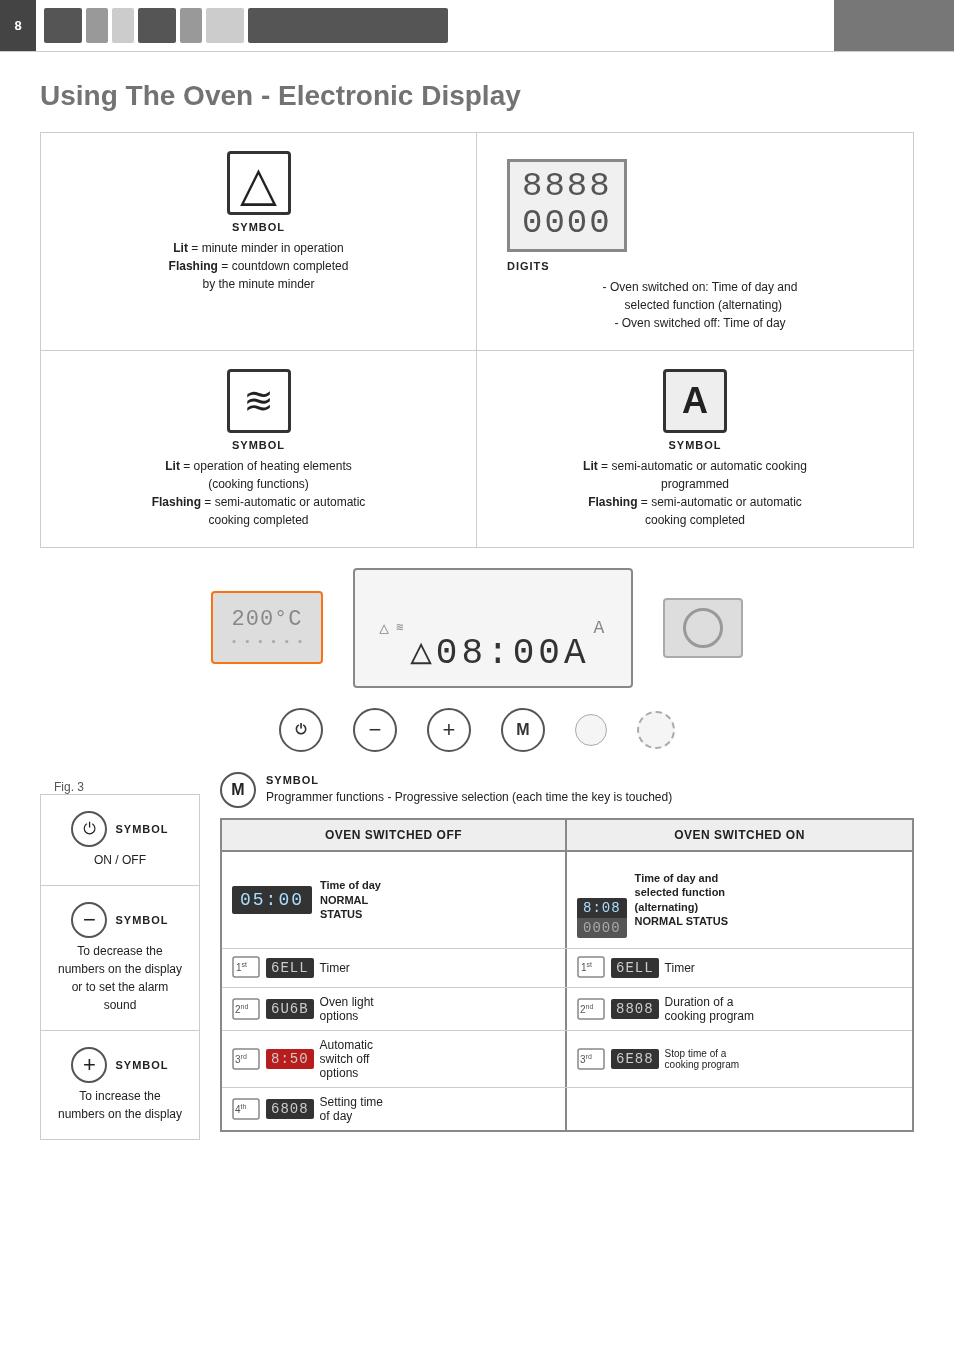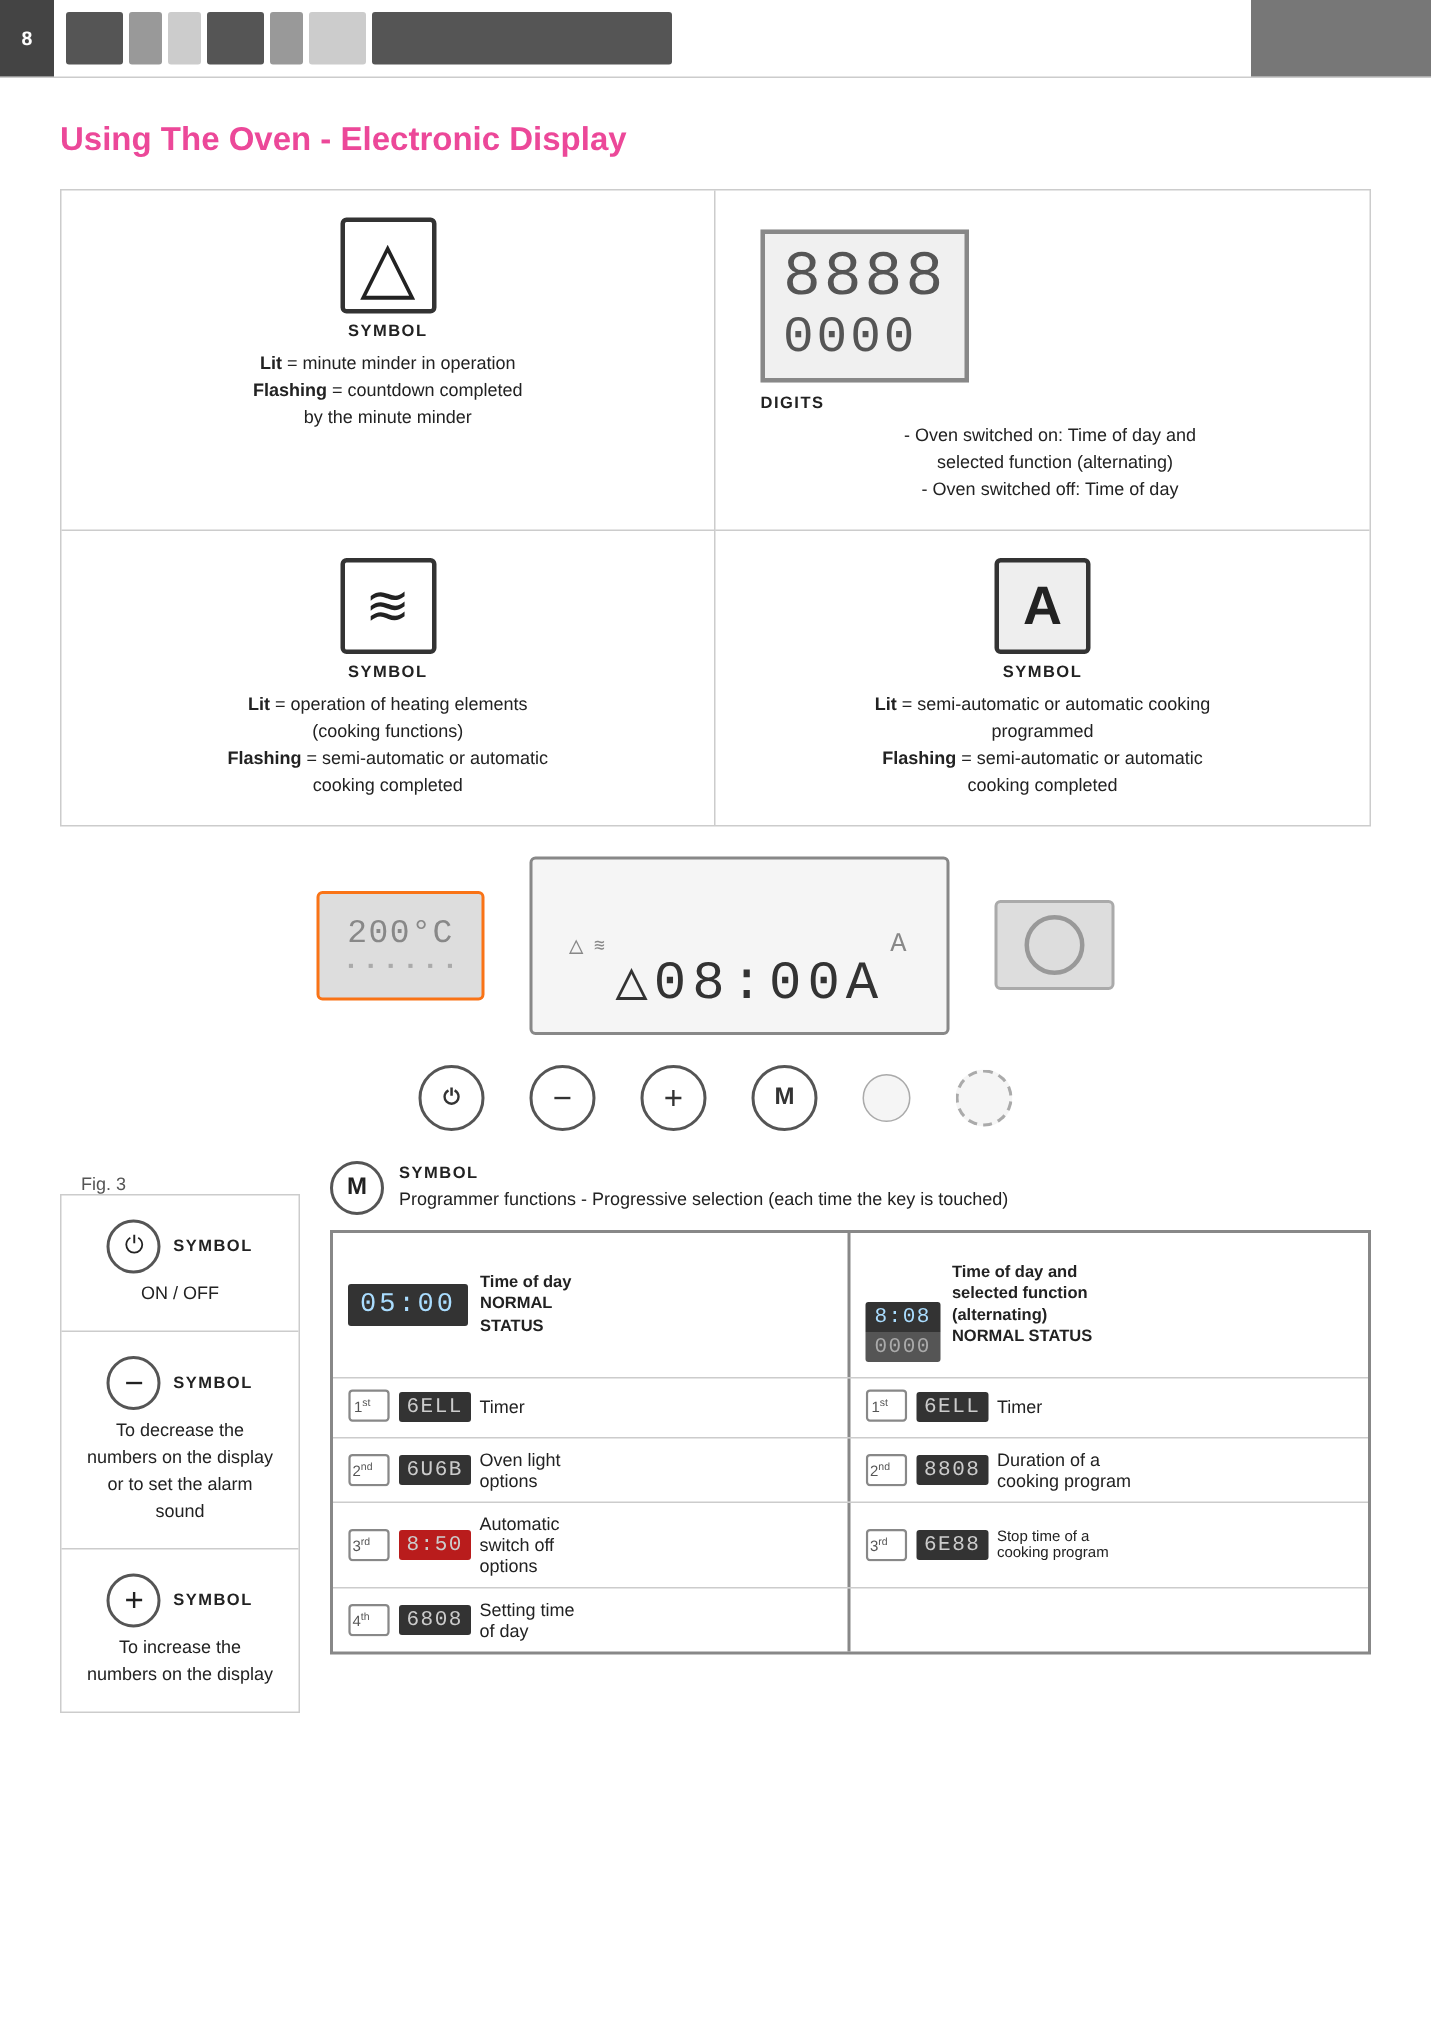--- a/index.html
+++ b/index.html
@@ -44,22 +44,22 @@
     .header-seg.dark { background: #555; }
     .header-seg.mid { background: #999; }
     .header-seg.light { background: #ccc; }
     .header-right {
       width: 120px;
       background: #777;
     }
 
     
     .page-title {
-      color: #ec4899;
-      font-size: 22px;
+      color: #737373;
+      font-size: 28px;
       font-weight: bold;
       padding: 28px 40px 20px 40px;
     }
 
     
     .main-content {
       padding: 0 40px;
     }
 
     
@@ -102,21 +102,21 @@
       font-family: 'Courier New', monospace;
       font-size: 38px;
       color: #555;
       border: 3px solid #888;
       padding: 6px 12px;
       display: inline-block;
       background: #f0f0f0;
       letter-spacing: 2px;
       line-height: 1.1;
     }
-    .digits-display .top-row { display: block; font-size: 42px; text-align: right; }
+    .digits-display .top-row { display: block; font-size: 34px; text-align: right; }
     .digits-display .bot-row { display: block; font-size: 34px; }
 
     
     .oven-diagram {
       display: flex;
       align-items: center;
       justify-content: center;
       margin: 20px 0;
       gap: 30px;
       position: relative;
@@ -352,20 +352,24 @@
           <span>M</span>
         </div>
         <div>
           <div class="symbol-label" style="text-align:left; margin-bottom:2px;">SYMBOL</div>
           <div style="font-size:12px; line-height:1.5;">Programmer functions - Progressive selection (each time the key is touched)</div>
         </div>
       </div>
 
       <div style="border:2px solid #888;">
 
+        <div style="display:grid; grid-template-columns:1fr 1fr;">
+          <div style="background:#eee; padding:8px 12px; font-weight:bold; font-size:12px; letter-spacing:0.5px; text-align:center; border-bottom:2px solid #888; border-right:2px solid #888;">OVEN SWITCHED OFF</div>
+          <div style="background:#eee; padding:8px 12px; font-weight:bold; font-size:12px; letter-spacing:0.5px; text-align:center; border-bottom:2px solid #888;">OVEN SWITCHED ON</div>
+        </div>
 
         <div style="display:grid; grid-template-columns:1fr 1fr; border-bottom:1px solid #ccc;">
 
           <div style="display:flex; align-items:center; padding:10px 10px; gap:8px; border-right:2px solid #888;">
             <span style="font-family:'Courier New',monospace; font-size:18px; background:#333; color:#adf; padding:4px 8px; border-radius:2px; letter-spacing:2px; display:inline-block;">05:00</span>
             <span style="font-size:11px; font-weight:bold; line-height:1.3;">Time of day<br><b>NORMAL<br>STATUS</b></span>
           </div>
 
           <div style="display:flex; align-items:center; padding:10px 10px; gap:8px;">
             <div>

